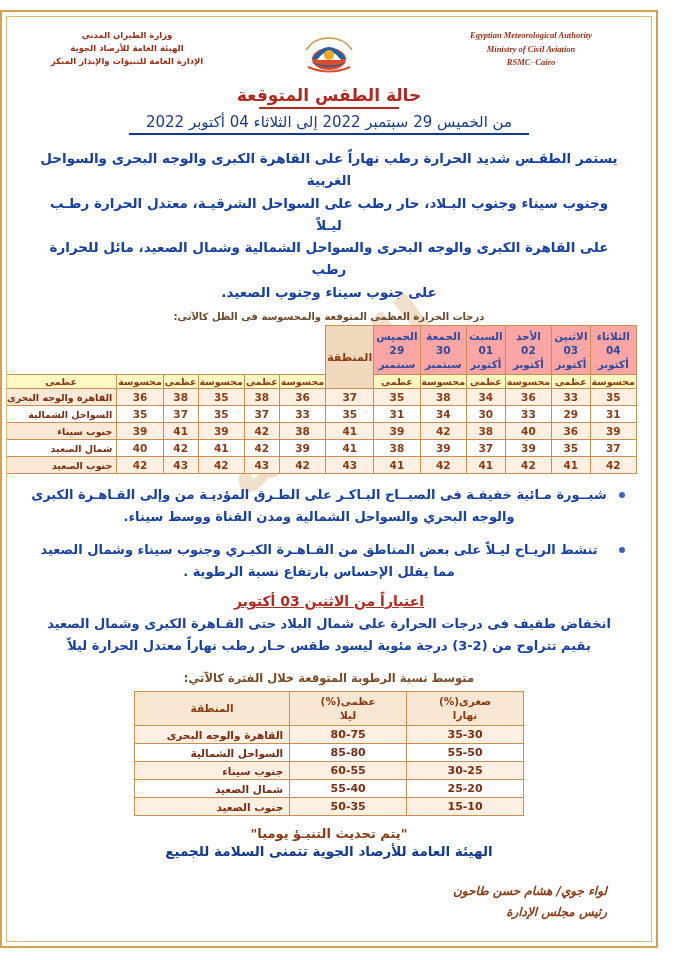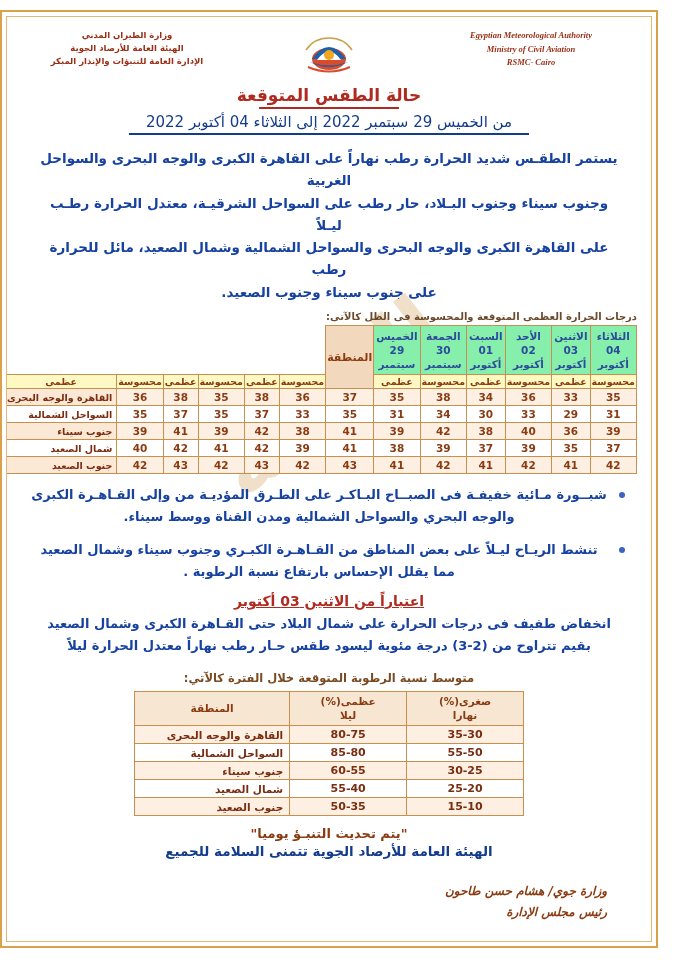--- a/index.html
+++ b/index.html
@@ -125,21 +125,21 @@
     text-align: center;
     font-size: 13.5px;
     line-height: 1.65;
     font-weight: bold;
     color: #1742a0;
     margin: 12px 18px 8px 18px;
     font-family: "DejaVu Sans", sans-serif;
   }
 
   .tbl-caption {
-    text-align: right;
+    text-align: center;
     font-size: 10px;
     color: #6b4a2c;
     font-weight: bold;
     margin: 4px 0 3px 0;
     font-family: "DejaVu Sans", sans-serif;
   }
 
   table.temps {
     border-collapse: collapse;
     width: 100%;
@@ -148,21 +148,21 @@
   }
   table.temps th, table.temps td {
     border: 1px solid #c98f4e;
     text-align: center;
     font-size: 10.5px;
     padding: 2px 1px;
     color: #8a3b12;
     font-weight: bold;
   }
   table.temps thead th.dayhdr {
-    background: #86efac;
+    background: #fca5a5;
     color: #2d4b9b;
     font-size: 10.5px;
     line-height: 1.35;
     padding: 3px 2px;
   }
   table.temps thead th.regionhdr {
     background: #f2d9bd;
     color: #8a3b12;
     font-size: 11px;
   }
@@ -518,19 +518,19 @@
             <td>50-35</td>
             <td class="region">جنوب الصعيد</td>
           </tr>
         </tbody>
       </table>
 
       <div class="footer-note">"يتم تحديث التنبـؤ يوميا"</div>
       <div class="footer-line">الهيئة العامة للأرصاد الجوية تتمنى السلامة للجميع</div>
 
       <div class="signature">
-        <div>وزارة جوي/ هشام حسن طاحون</div>
+        <div>لواء جوي/ هشام حسن طاحون</div>
         <div>رئيس مجلس الإدارة</div>
       </div>
 
     </div>
   </div>
 </div>
 
 </body></html>

